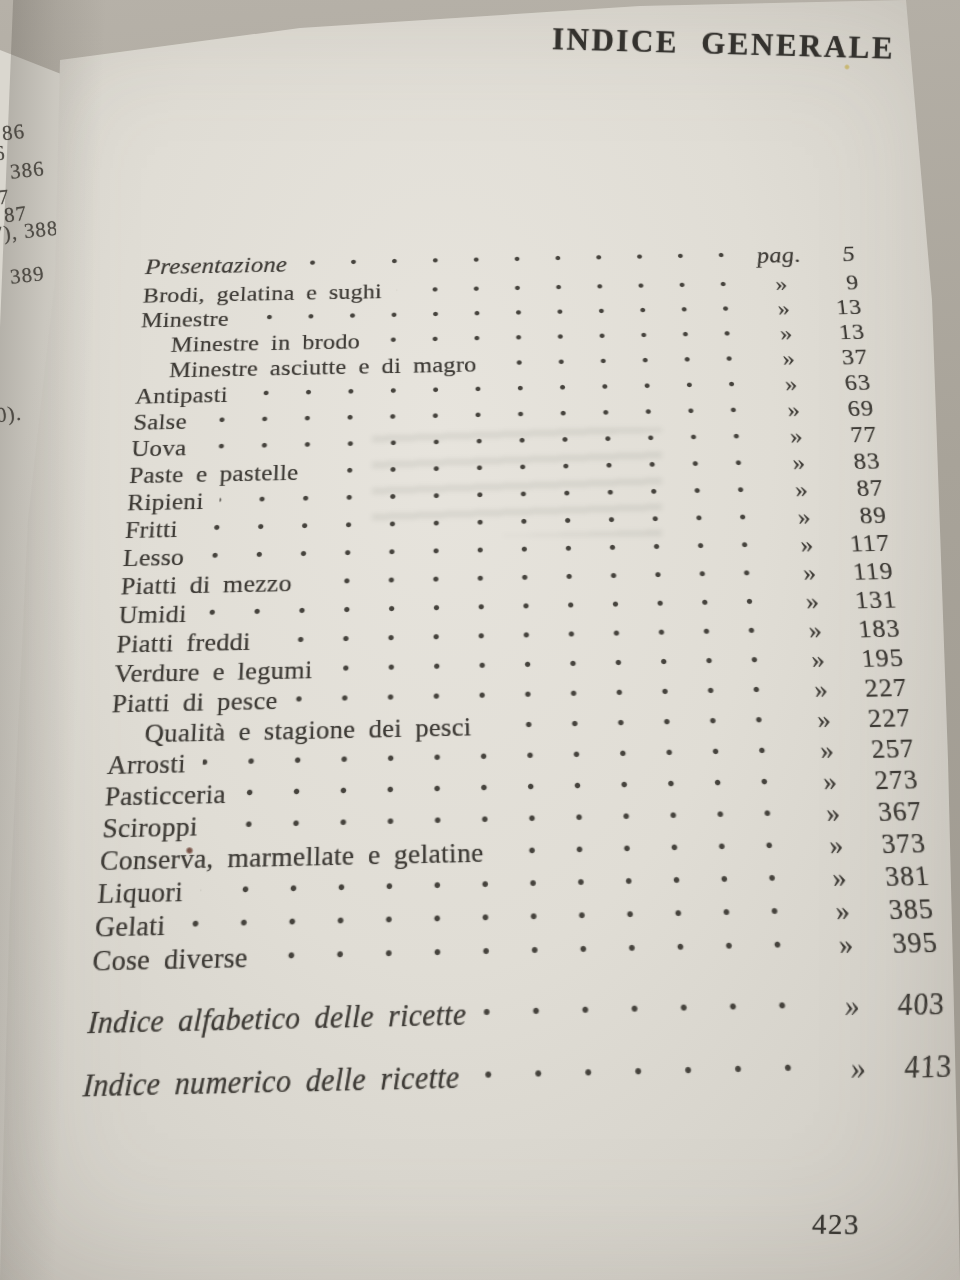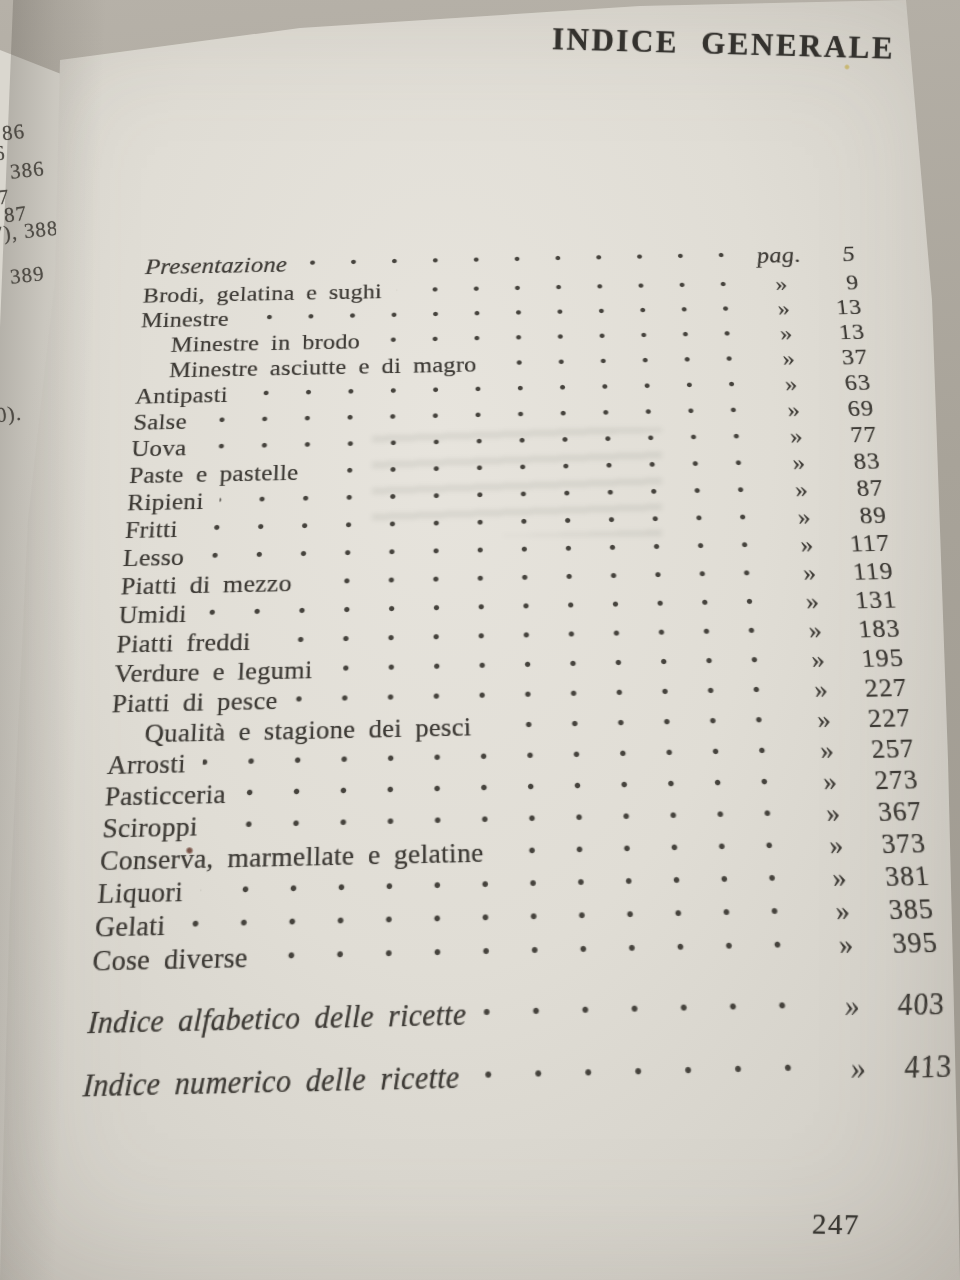--- a/index.html
+++ b/index.html
@@ -253,13 +253,13 @@
       <span class="leader"></span>
       <span class="ref">»</span>
       <span class="num">413</span>
     </div>
   </div>
 
 <div class="ghost"></div>
 <div class="speck-brown"></div>
 <div class="speck-yellow"></div>
 
-<div class="folio">247</div>
+<div class="folio">423</div>
 
 </body></html>

